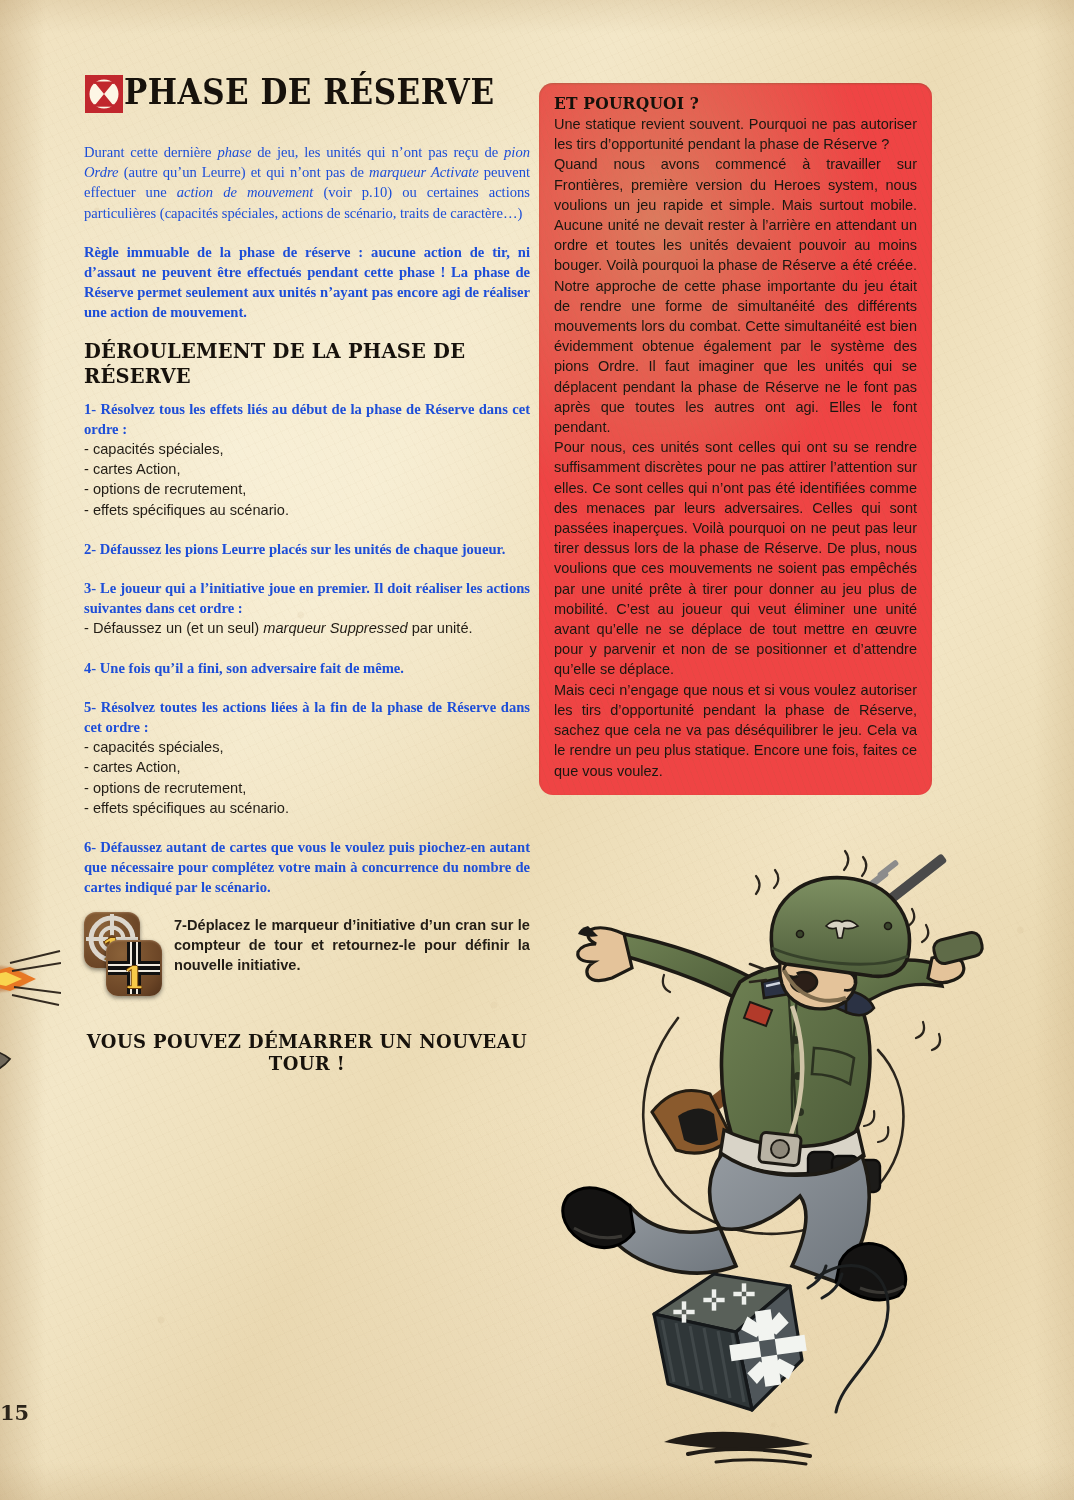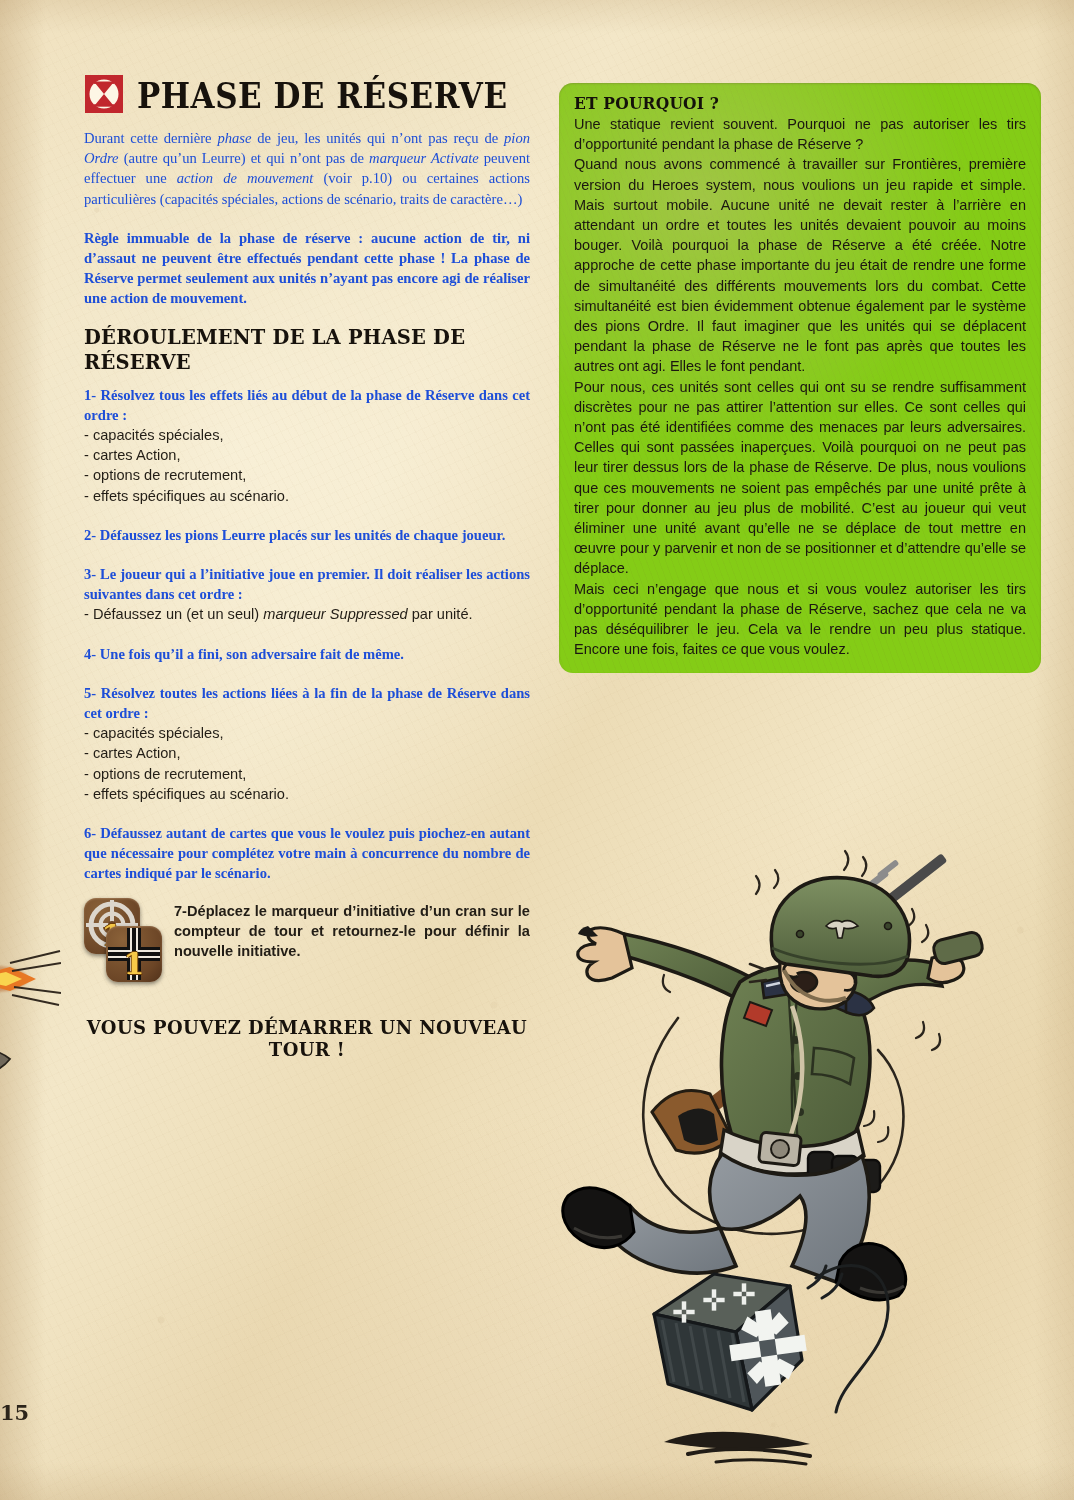--- a/index.html
+++ b/index.html
@@ -56,21 +56,21 @@
   .body-text.bold{ font-weight:bold; }
   .it{ font-style:italic; }
   .gap{ height:19px; }
   .gap-s{ height:14px; }
   .list-line{
     font-size:14.6px; line-height:20.2px; color:#221d16;
     text-align:left;
   }
 
   
-  .title-row{ display:flex; align-items:flex-end; gap:13px; margin-bottom:14px; }
+  .title-row{ display:flex; align-items:center; margin-bottom:28px; }
   .h1{
     font-family:"DejaVu Serif", serif;
     font-weight:bold;
     font-size:31px;
     letter-spacing:.5px;
     color:#17120c;
     line-height:1;
     transform:scaleY(1.12);
     transform-origin:left bottom;
   }
@@ -92,27 +92,26 @@
     color:#17120c;
     text-align:center;
     transform:scaleY(1.08);
   }
 
   
   .phase-icon{ width:40px; height:40px; flex:0 0 40px; position:relative; }
 
   
   .green-box{
-    position:absolute; left:539px; top:83px; width:482px;
-    background:#84cc16;
+    position:absolute; left:539px; top:83px; width:393px;
+    background:#ef4444;
     border-radius:14px;
     padding:11px 15px 14px 15px;
     box-shadow: 0 1px 2px rgba(90,80,40,.35) inset;
     z-index:5;
-    margin-left:20px;
   }
   .green-box::before{
     content:""; position:absolute; inset:0; border-radius:14px;
     background:
       radial-gradient(ellipse 80% 60% at 30% 20%, rgba(196,190,126,.45), rgba(196,190,126,0) 70%),
       repeating-linear-gradient(70deg, rgba(120,112,60,.05) 0 1px, transparent 1px 6px);
     pointer-events:none;
   }
   .gb-title{
     font-family:"DejaVu Serif", serif;

